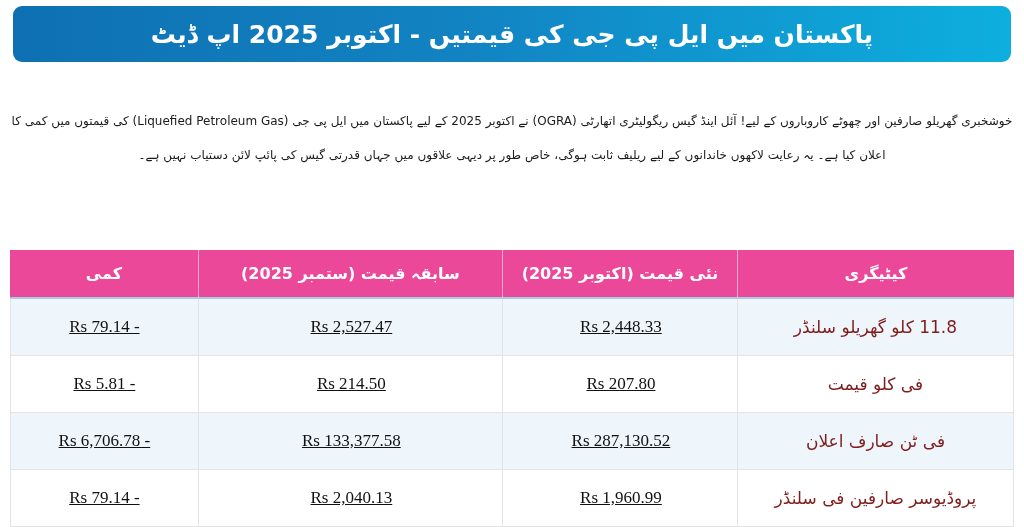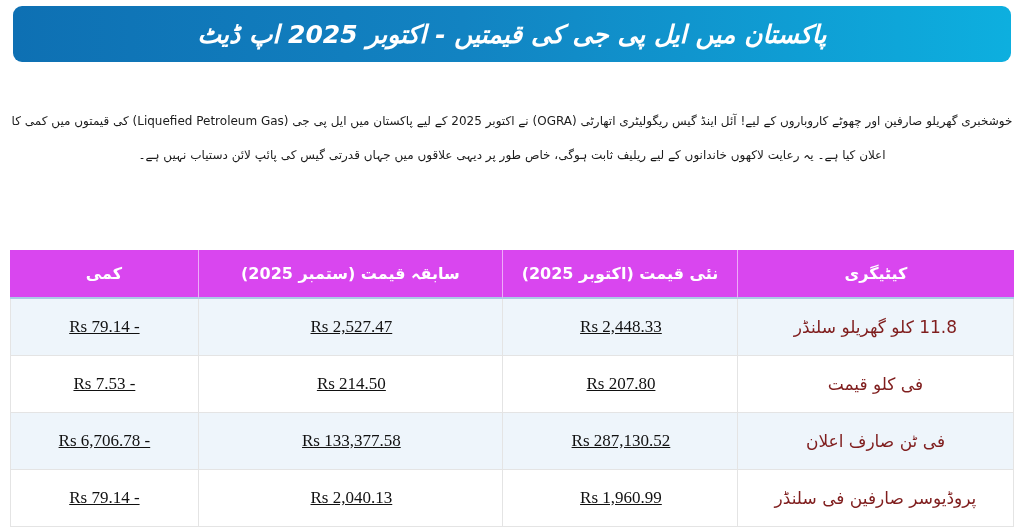--- a/index.html
+++ b/index.html
@@ -32,21 +32,20 @@
     justify-content: center;
   }
   .banner h1 {
     margin: 16px;
     color: #ffffff;
     font-size: 25px;
     font-weight: bold;
     letter-spacing: 0.5px;
     direction: rtl;
     white-space: nowrap;
-    font-style: italic;
   }
 
   
   .intro {
     position: absolute;
     top: 92px;
     left: 4px;
     width: 1016px;
     direction: rtl;
     text-align: center;
@@ -89,21 +88,21 @@
     border-collapse: separate;
     border-spacing: 0;
     table-layout: fixed;
   }
   .price-table col.c-category { width: 27.5%; }
   .price-table col.c-new      { width: 23.4%; }
   .price-table col.c-old      { width: 30.3%; }
   .price-table col.c-change   { width: 18.8%; }
 
   .price-table th {
-    background: #d946ef;
+    background: #ec4899;
     color: #ffffff;
     height: 47px;
     font-size: 16px;
     font-weight: bold;
     text-align: center;
     vertical-align: middle;
     padding: 0 6px;
     border-bottom: 2px solid #a9cbe6;
     margin-left: 23px;
   }
@@ -168,21 +167,21 @@
       <tr>
         <td class="cell-category">11.8 کلو گھریلو سلنڈر</td>
         <td class="cell-num">Rs 2,448.33</td>
         <td class="cell-num">Rs 2,527.47</td>
         <td class="cell-num">Rs 79.14 -</td>
       </tr>
       <tr>
         <td class="cell-category">فی کلو قیمت</td>
         <td class="cell-num">Rs 207.80</td>
         <td class="cell-num">Rs 214.50</td>
-        <td class="cell-num">Rs 7.53 -</td>
+        <td class="cell-num">Rs 5.81 -</td>
       </tr>
       <tr>
         <td class="cell-category">فی ٹن صارف اعلان</td>
         <td class="cell-num">Rs 287,130.52</td>
         <td class="cell-num">Rs 133,377.58</td>
         <td class="cell-num">Rs 6,706.78 -</td>
       </tr>
       <tr>
         <td class="cell-category">پروڈیوسر صارفین فی سلنڈر</td>
         <td class="cell-num">Rs 1,960.99</td>

